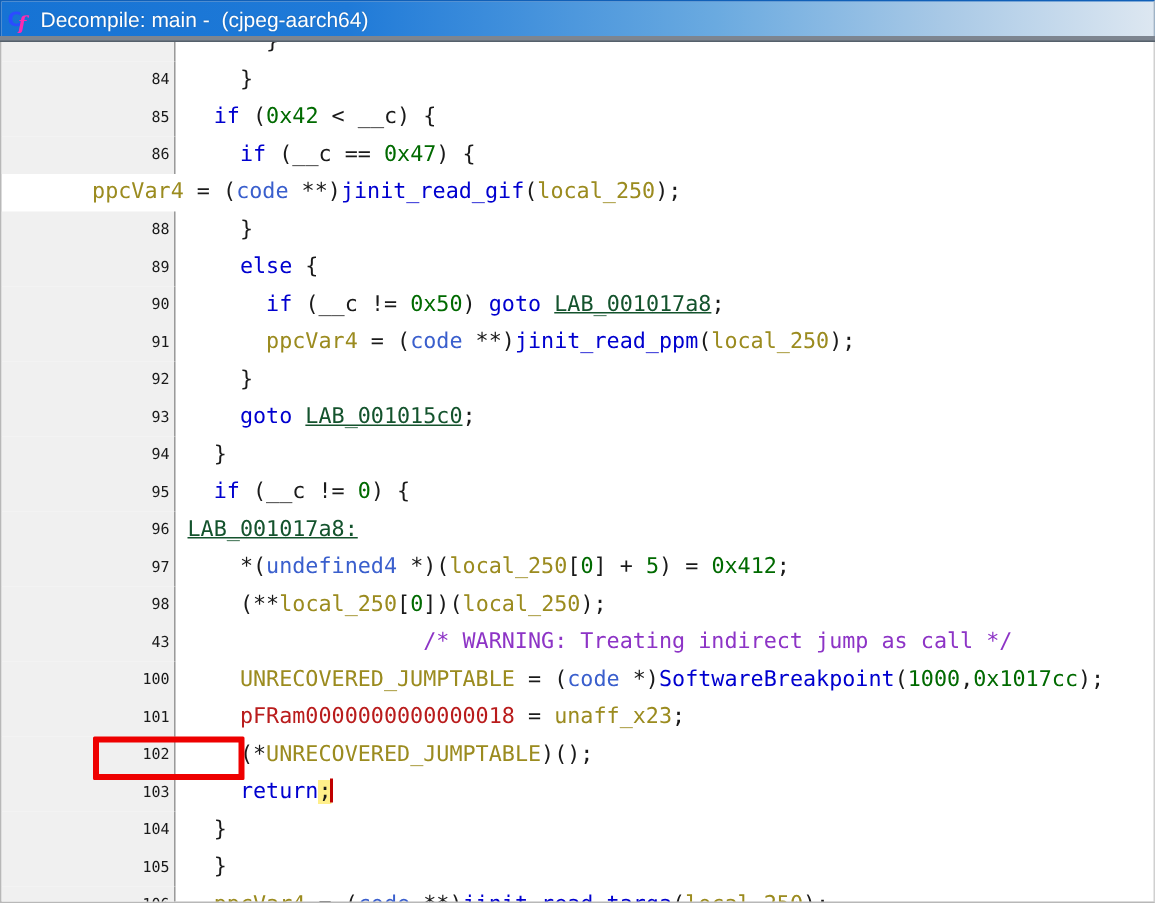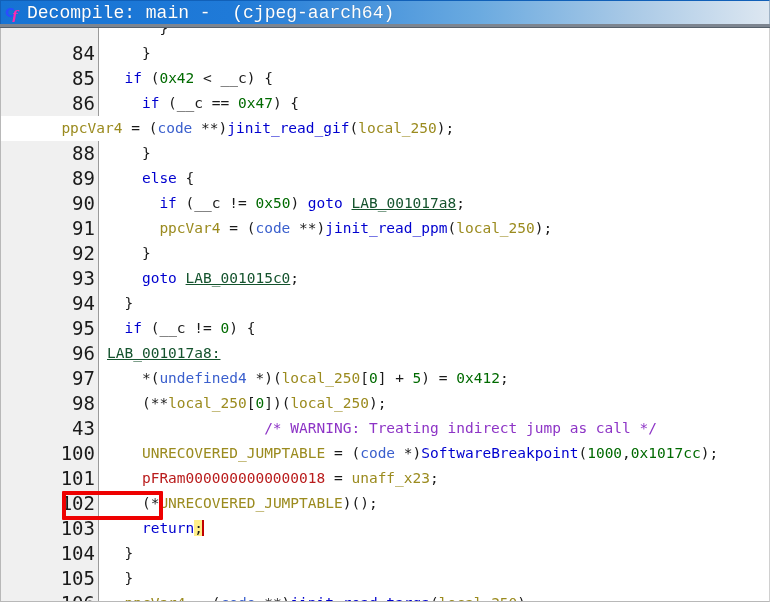--- a/index.html
+++ b/index.html
@@ -44,22 +44,22 @@
 
   .tb-icon {
     width: 18px;
     height: 18px;
     position: relative;
     flex: 0 0 auto;
     margin-right: 4px;
   }
   .tb-title {
     color: #ffffff;
-    font-family: Liberation Mono, monospace;
-    font-size: 18px;
+    font-family: Liberation Sans, sans-serif;
+    font-size: 14px;
     letter-spacing: 0px;
     white-space: pre;
     text-shadow: 0 0 1px rgba(0,0,0,0.25);
   }
 
   
   #code-area {
     position: relative;
     height: 574px;
     background: #ffffff;
@@ -80,26 +80,26 @@
   .row {
     display: flex;
     align-items: stretch;
     height: 25px;
     line-height: 25px;
     white-space: pre;
   }
 
   .gutter {
     flex: 0 0 auto;
-    width: 98px;
+    width: 116px;
     background: #f0f0f0;
     border-right: 1px solid #9a9a9a;
     color: #1a1a1a;
     font-family: "DejaVu Sans Mono", "Liberation Mono", monospace;
-    font-size: 19px;
+    font-size: 10px;
     text-align: right;
     padding-right: 3px;
     box-sizing: border-box;
     user-select: none;
   }
 
   .code {
     flex: 1 1 auto;
     padding-left: 8px;
     font-family: "DejaVu Sans Mono", "Liberation Mono", monospace;

